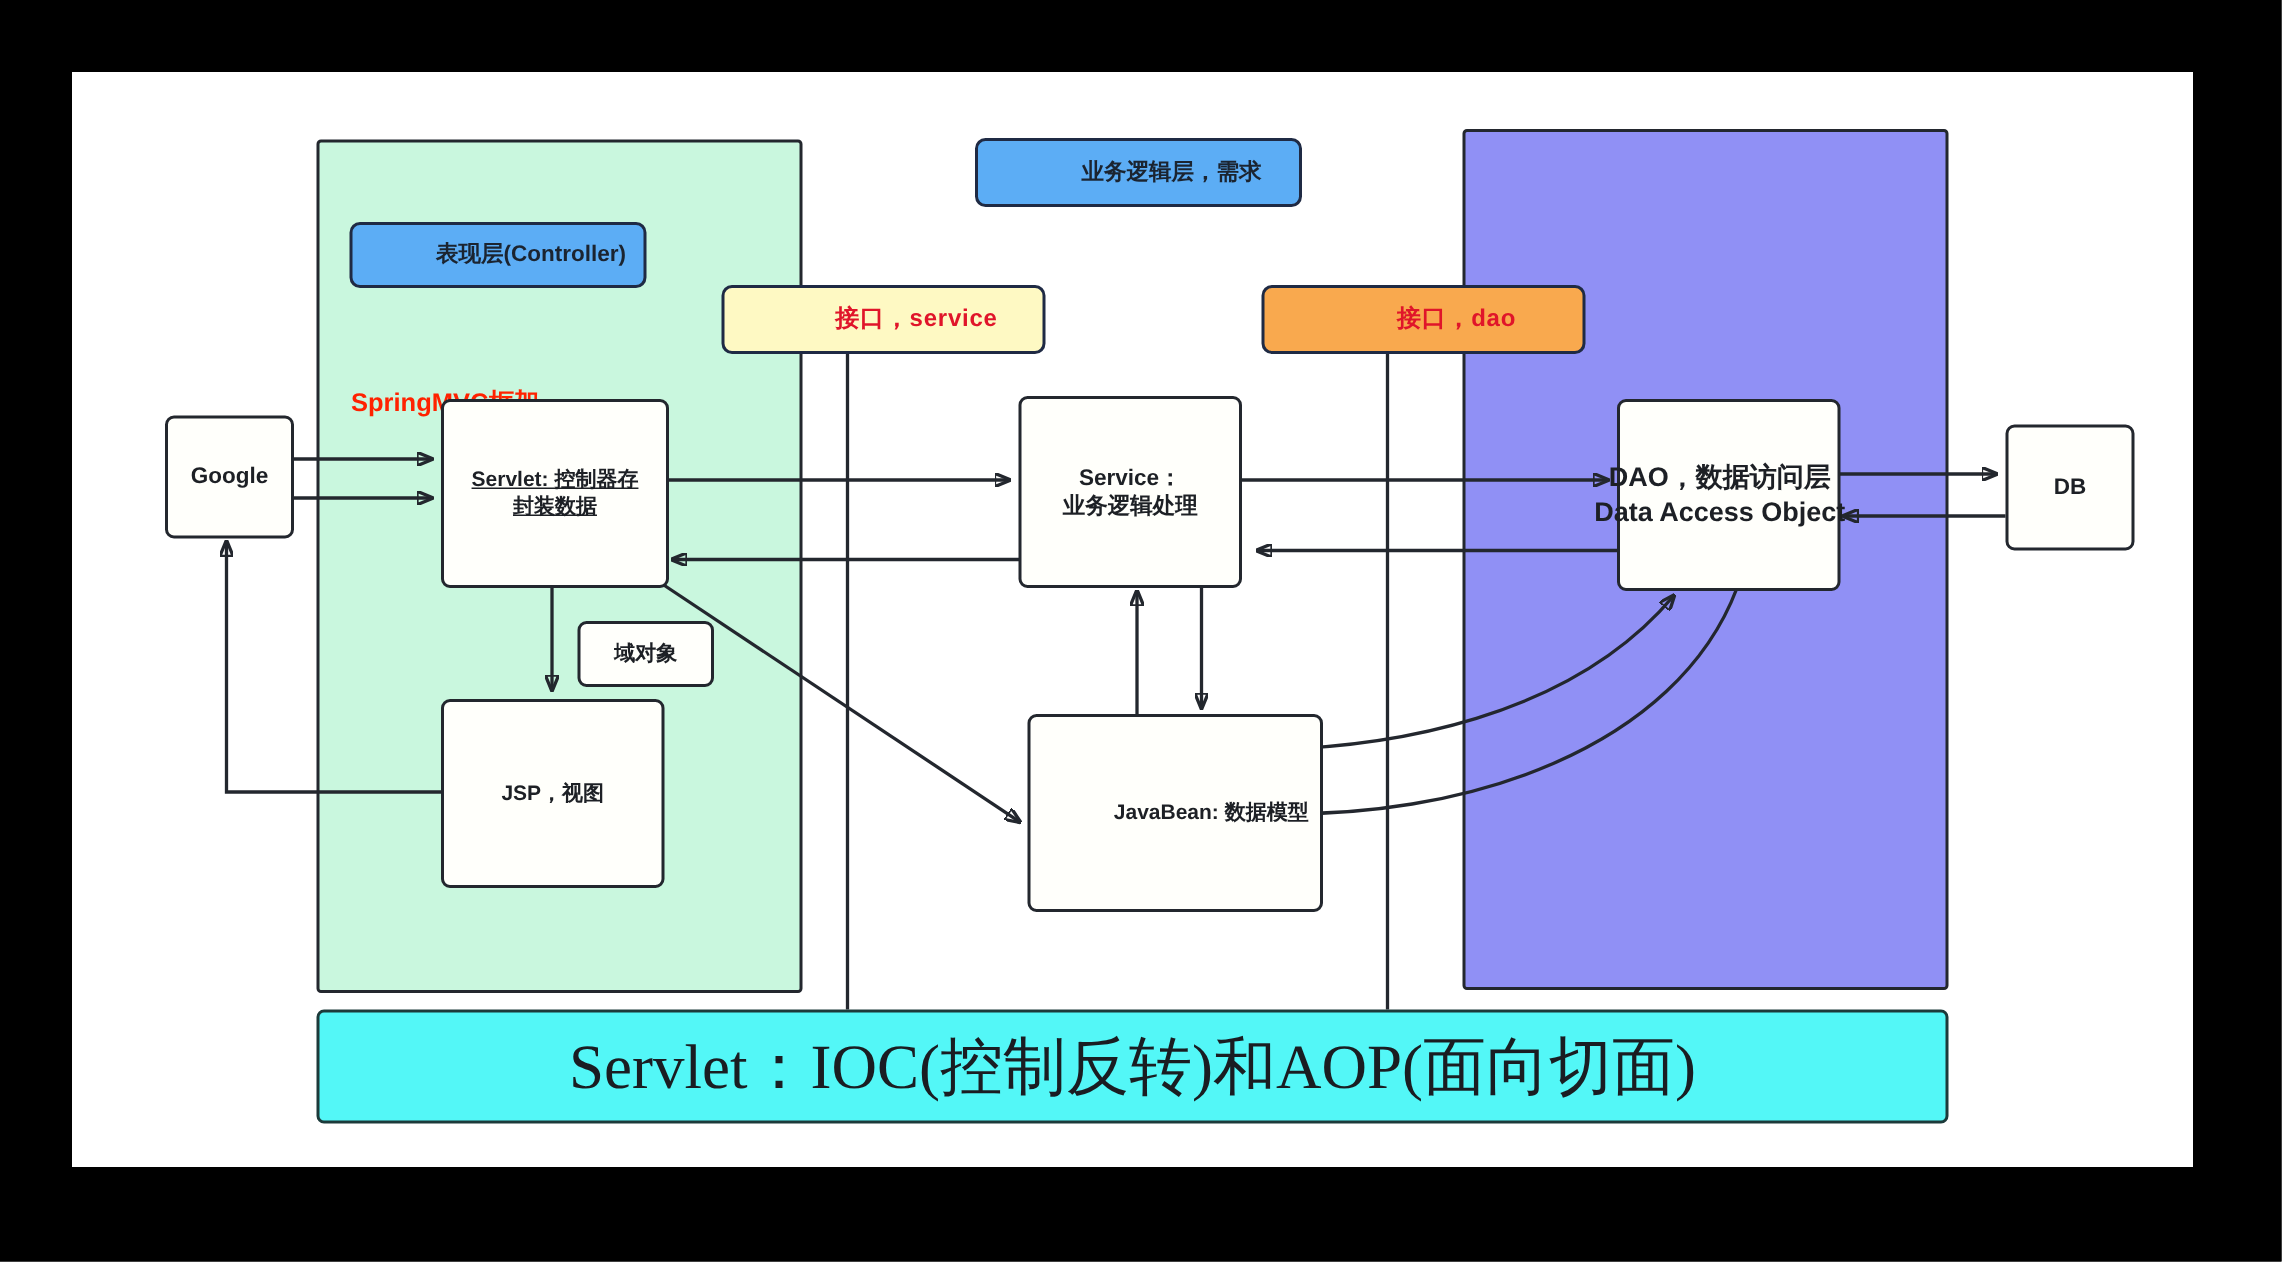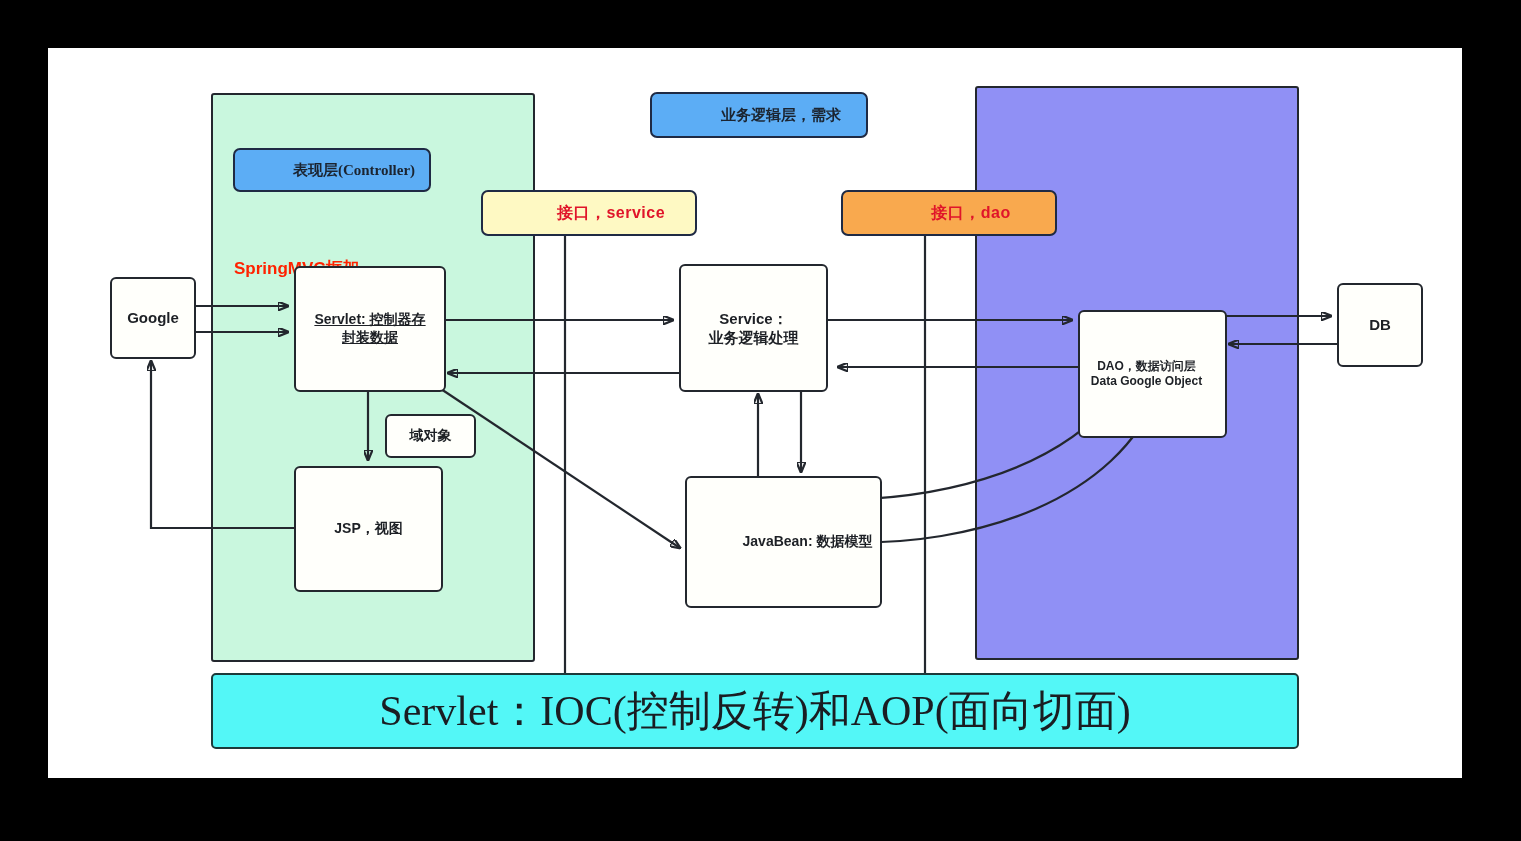--- a/index.html
+++ b/index.html
@@ -25,42 +25,42 @@
   }
   
   .tag{
     position:absolute;border:2px solid #1f2a44;border-radius:7px;
     display:flex;align-items:center;justify-content:center;
     font-weight:bold;text-align:center;line-height:1.1;padding-left:44px;
   }
   .tag-blue{background:#5cadf5;color:#1b2430;}
   .tag-purple{background:#fef9c3;color:#e0152a;}
   .tag-orange{background:#f9a94e;color:#e0152a;}
-  #tag-controller{left:185px;top:100px;width:150px;height:40px;font-size:15px;font-family:Liberation Serif, serif;}
+  #tag-controller{left:185px;top:100px;width:150px;height:40px;font-size:15px;}
   #tag-business{left:602px;top:44px;width:170px;height:42px;font-size:15px;}
   #tag-dataaccess{left:1079px;top:86px;width:148px;height:42px;font-size:15px;}
   #tag-iface-service{left:433px;top:142px;width:168px;height:42px;font-size:16px;letter-spacing:.5px;}
   #tag-iface-dao{left:793px;top:142px;width:168px;height:42px;font-size:16px;letter-spacing:.5px;}
   #label-springmvc{
     position:absolute;left:186px;top:209px;font-size:17px;font-weight:bold;
     color:#ff2200;white-space:nowrap;
   }
   
   .node{
     position:absolute;background:#fffffb;border:2px solid #23272e;border-radius:6px;
     display:flex;align-items:center;justify-content:center;text-align:center;
     font-weight:bold;color:#1d2025;line-height:1.28;
   }
   #node-google{left:62px;top:229px;width:82px;height:78px;font-size:15px;}
   #node-servlet{left:246px;top:218px;width:148px;height:122px;font-size:14px;text-decoration:underline;}
   #node-domain{left:337px;top:366px;width:87px;height:40px;font-size:14px;}
   #node-jsp{left:246px;top:418px;width:145px;height:122px;font-size:14px;}
   #node-service{left:631px;top:216px;width:145px;height:124px;font-size:15px;}
   #node-javabean{left:637px;top:428px;width:145px;height:128px;font-size:14px;padding-left:48px;}
-  #node-dao{left:1030px;top:218px;width:145px;height:124px;font-size:12px;overflow:visible;white-space:nowrap;margin-top:44px;}
+  #node-dao{left:1030px;top:218px;width:145px;height:124px;font-size:18px;overflow:visible;white-space:nowrap;}
   #node-dao .node-txt{width:170px;margin-left:-12px;}
   #node-db{left:1289px;top:235px;width:82px;height:80px;font-size:15px;}
   
   #spring-banner{
     position:absolute;left:163px;top:625px;width:1084px;height:72px;
     background:#53f7f7;border:2px solid #1c3a3a;border-radius:5px;
     display:flex;align-items:center;justify-content:center;
     font-family:"Liberation Serif","DejaVu Serif",serif;
     font-size:42px;color:#1a1d22;white-space:nowrap;
   }
@@ -157,21 +157,21 @@
     </span>
   </div>
 
   <div class="node" id="node-javabean">
     <span class="node-txt">JavaBean: 数据模型</span>
   </div>
 
   <div class="node" id="node-dao">
     <span class="node-txt">
       <span>DAO，数据访问层</span><br>
-      <span>Data Google Object</span>
+      <span>Data Access Object</span>
     </span>
   </div>
 
   <div class="node" id="node-db">
     <span class="node-txt">DB</span>
   </div>
 
   <div id="spring-banner">
     <span>Servlet：IOC(控制反转)和AOP(面向切面)</span>
   </div>

